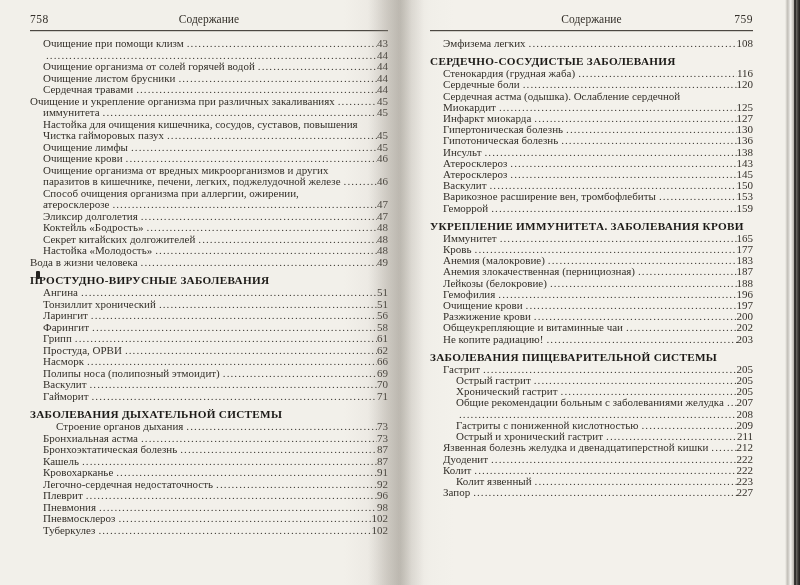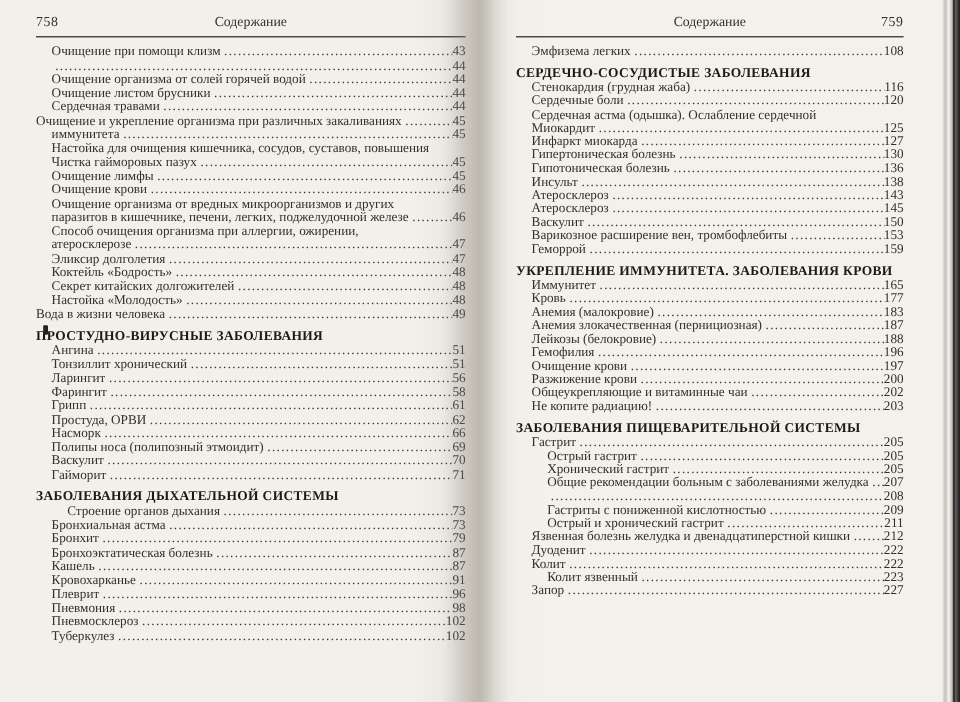--- a/index.html
+++ b/index.html
@@ -218,38 +218,38 @@
           <span class="t">Строение органов дыхания</span>
           <span class="dots"></span>
           <span class="pg">73</span>
         </div>
         <div class="entry ind2">
           <span class="t">Бронхиальная астма</span>
           <span class="dots"></span>
           <span class="pg">73</span>
         </div>
         <div class="entry ind2">
-          <span class="t">Бронхит</span>
-          <span class="dots"></span>
-          <span class="pg">79</span>
-        </div>
-        <div class="entry ind2">
           <span class="t">Бронхоэктатическая болезнь</span>
           <span class="dots"></span>
           <span class="pg">87</span>
         </div>
         <div class="entry ind2">
           <span class="t">Кашель</span>
           <span class="dots"></span>
           <span class="pg">87</span>
         </div>
         <div class="entry ind2">
           <span class="t">Кровохарканье</span>
           <span class="dots"></span>
           <span class="pg">91</span>
+        </div>
+        <div class="entry ind2">
+          <span class="t">Легочно-сердечная недостаточность</span>
+          <span class="dots"></span>
+          <span class="pg">92</span>
         </div>
         <div class="entry ind2">
           <span class="t">Плеврит</span>
           <span class="dots"></span>
           <span class="pg">96</span>
         </div>
         <div class="entry ind2">
           <span class="t">Пневмония</span>
           <span class="dots"></span>
           <span class="pg">98</span>

